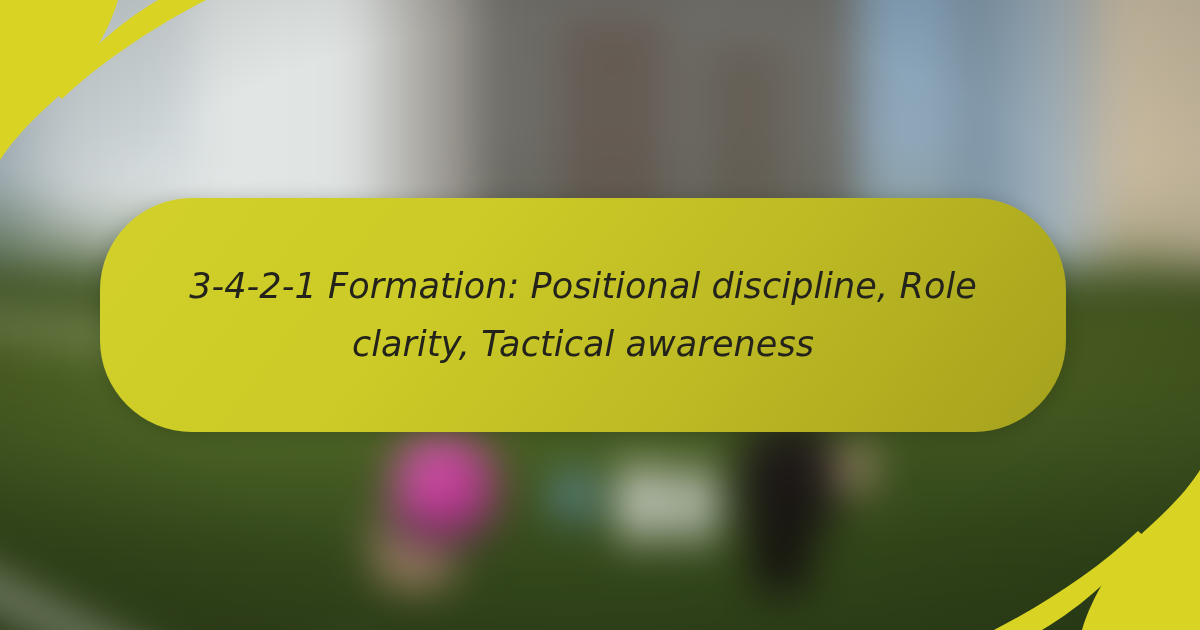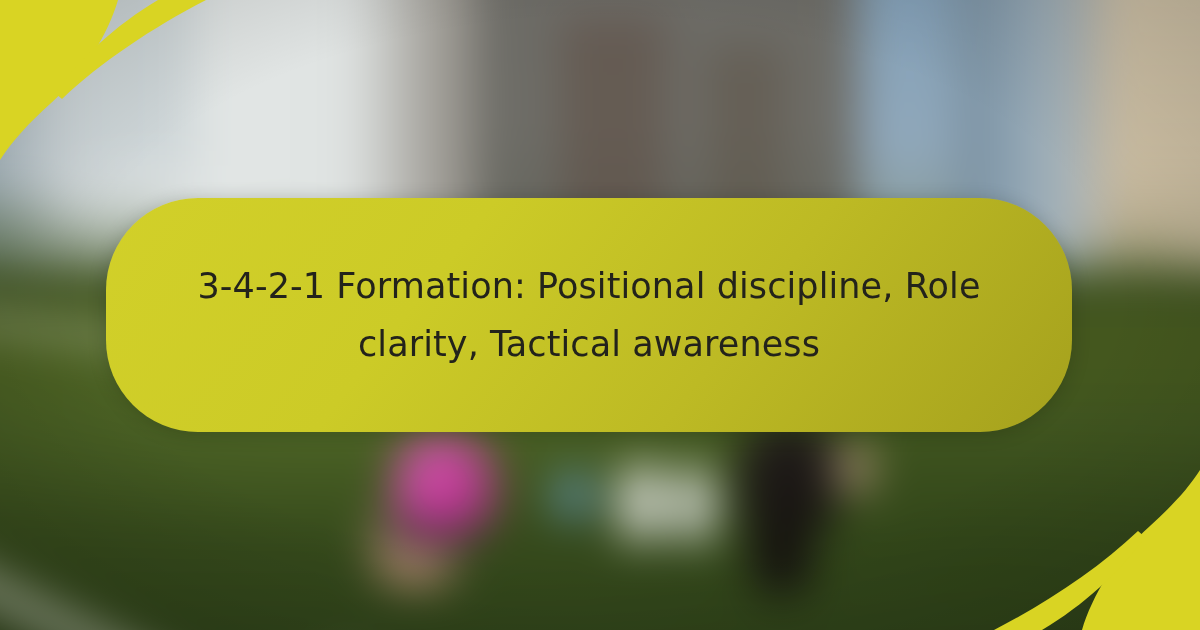--- a/index.html
+++ b/index.html
@@ -235,32 +235,33 @@
   .deco {
     position: absolute;
     inset: 0;
     pointer-events: none;
   }
   .deco svg { display: block; }
 
   
   .title-card {
     position: absolute;
-    left: 106px;
+    left: 100px;
     top: 198px;
     width: 966px;
     height: 234px;
     border-radius: 92px;
     background: linear-gradient(128deg, #d2d029 0%, #cccb27 34%, #bdba24 64%, #a5a11d 100%);
     box-shadow: 0 2px 18px rgba(20,26,10,0.22);
     display: flex;
     align-items: center;
     justify-content: center;
     box-sizing: border-box;
     padding: 0 58px;
+    font-style: italic;
   }
   .title-text {
     color: #23231b;
     font-size: 35px;
     line-height: 58px;
     font-weight: 400;
     text-align: center;
     letter-spacing: 0.1px;
     max-width: 790px;
   }

